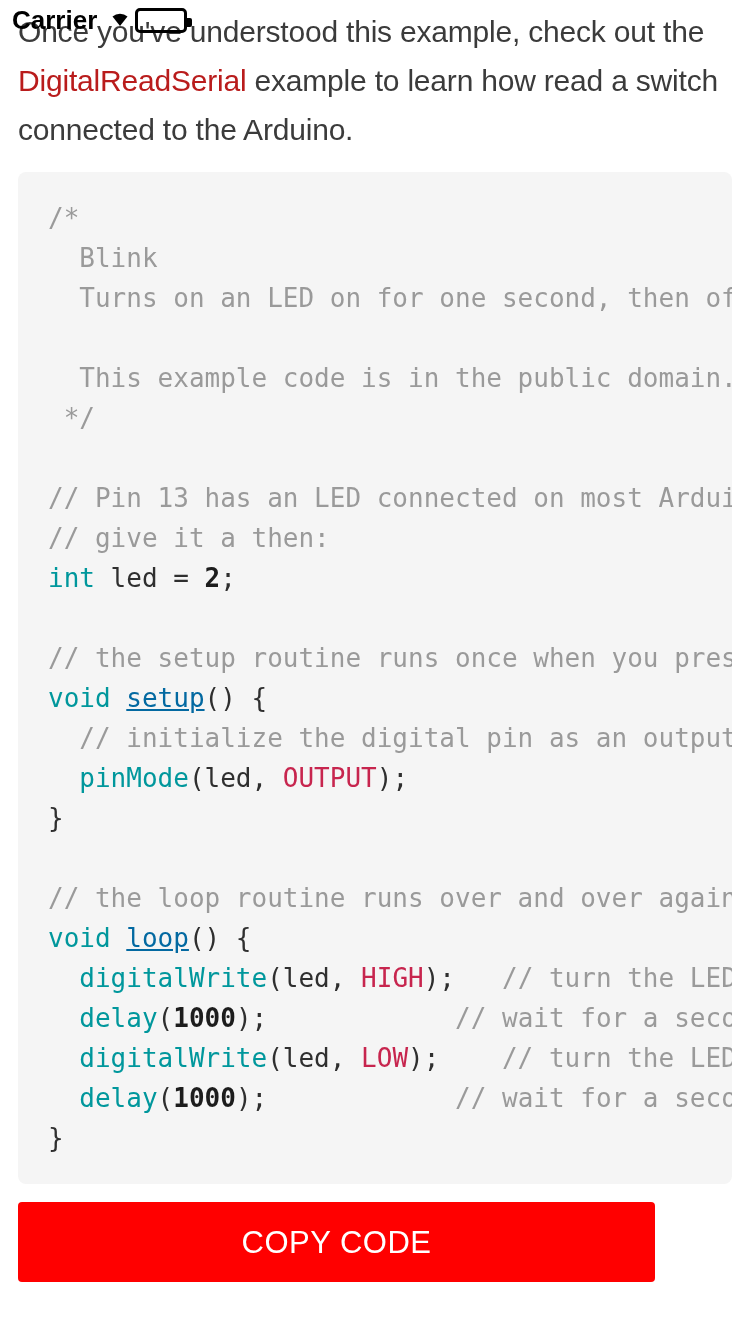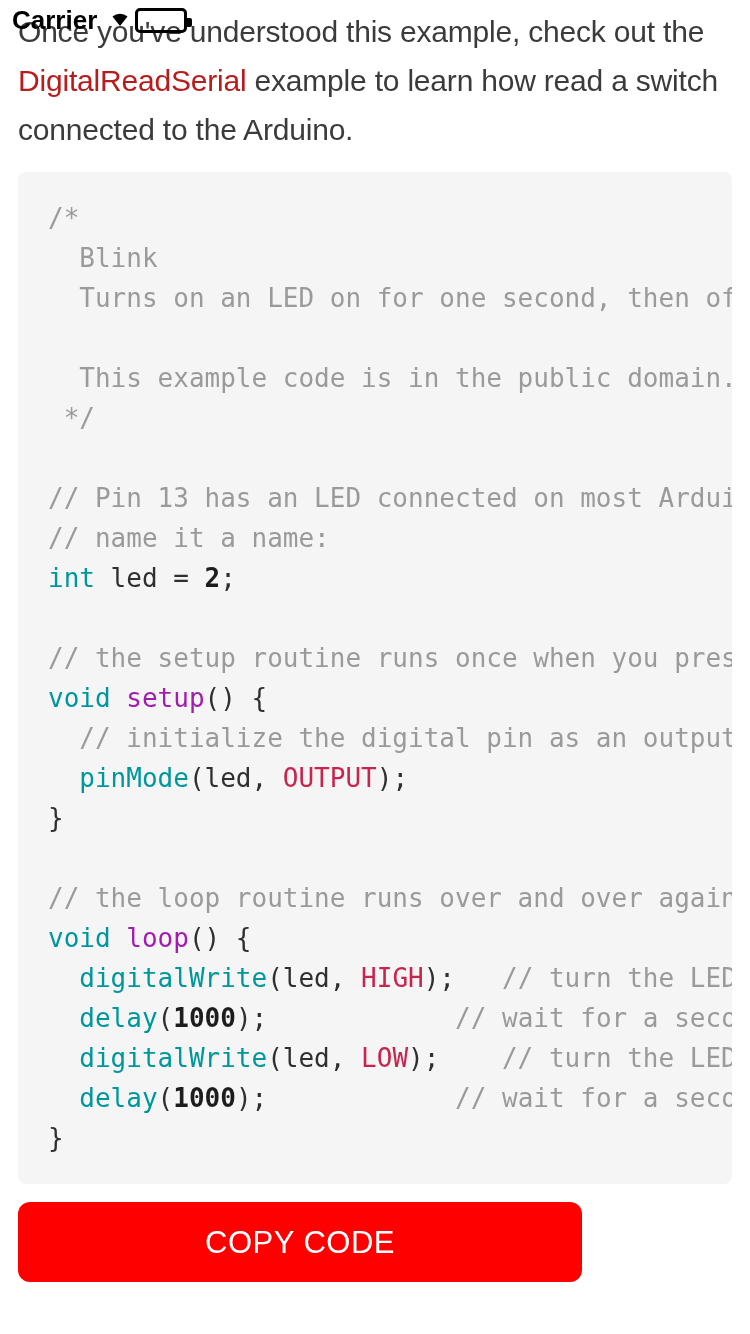--- a/index.html
+++ b/index.html
@@ -113,40 +113,40 @@
     font-family: "DejaVu Sans Mono", "Liberation Mono", monospace;
     font-size: 26px;
     line-height: 40px;
     color: #2f2f2f;
     white-space: pre;
     letter-spacing: 0px;
   }
   .c-comment { color: #9a9a9a; }
   .c-keyword { color: #00979c; font-weight: 400; }
   .c-func    { color: #00979c; }
-  .c-userfn  { color: #a21caf; }
+  .c-userfn  { color: #0369a1; text-decoration: underline; }
   .c-const   { color: #c7254e; }
   .c-num     { color: #1d1d1d; font-weight: 700; }
   .c-plain   { color: #2f2f2f; }
 
   
   .copy-btn {
     display: block;
-    width: 564px;
+    width: 637px;
     margin: 18px 18px 0 18px;
     height: 80px;
     line-height: 80px;
     background: #ff0000;
     color: #ffffff;
     text-align: center;
     font-size: 31px;
     font-weight: 400;
     letter-spacing: 0.5px;
     border: none;
-    border-radius: 12px;
+    border-radius: 4px;
     font-family: "Liberation Sans", sans-serif;
     cursor: pointer;
   }
 </style>
 </head>
 <body>
 
 <div class="page">
 
   <div class="article">
@@ -158,21 +158,21 @@
 
   <div class="code-wrap">
     <pre class="code" id="code-output"><span class="c-comment">/*</span>
 <span class="c-comment">  Blink</span>
 <span class="c-comment">  Turns on an LED on for one second, then off for one second, repeatedly.</span>
 <span class="c-plain"></span>
 <span class="c-comment">  This example code is in the public domain.</span>
 <span class="c-comment"> */</span>
 <span class="c-plain"></span>
 <span class="c-comment">// Pin 13 has an LED connected on most Arduino boards.</span>
-<span class="c-comment">// name it a name:</span>
+<span class="c-comment">// give it a then:</span>
 <span class="c-keyword">int</span><span class="c-plain"> led = </span><span class="c-num">2</span><span class="c-plain">;</span>
 <span class="c-plain"></span>
 <span class="c-comment">// the setup routine runs once when you press reset:</span>
 <span class="c-keyword">void</span><span class="c-plain"> </span><span class="c-userfn">setup</span><span class="c-plain">() {</span>
 <span class="c-comment">  // initialize the digital pin as an output.</span>
 <span class="c-plain">  </span><span class="c-func">pinMode</span><span class="c-plain">(led, </span><span class="c-const">OUTPUT</span><span class="c-plain">);</span>
 <span class="c-plain">}</span>
 <span class="c-plain"></span>
 <span class="c-comment">// the loop routine runs over and over again forever:</span>
 <span class="c-keyword">void</span><span class="c-plain"> </span><span class="c-userfn">loop</span><span class="c-plain">() {</span>

